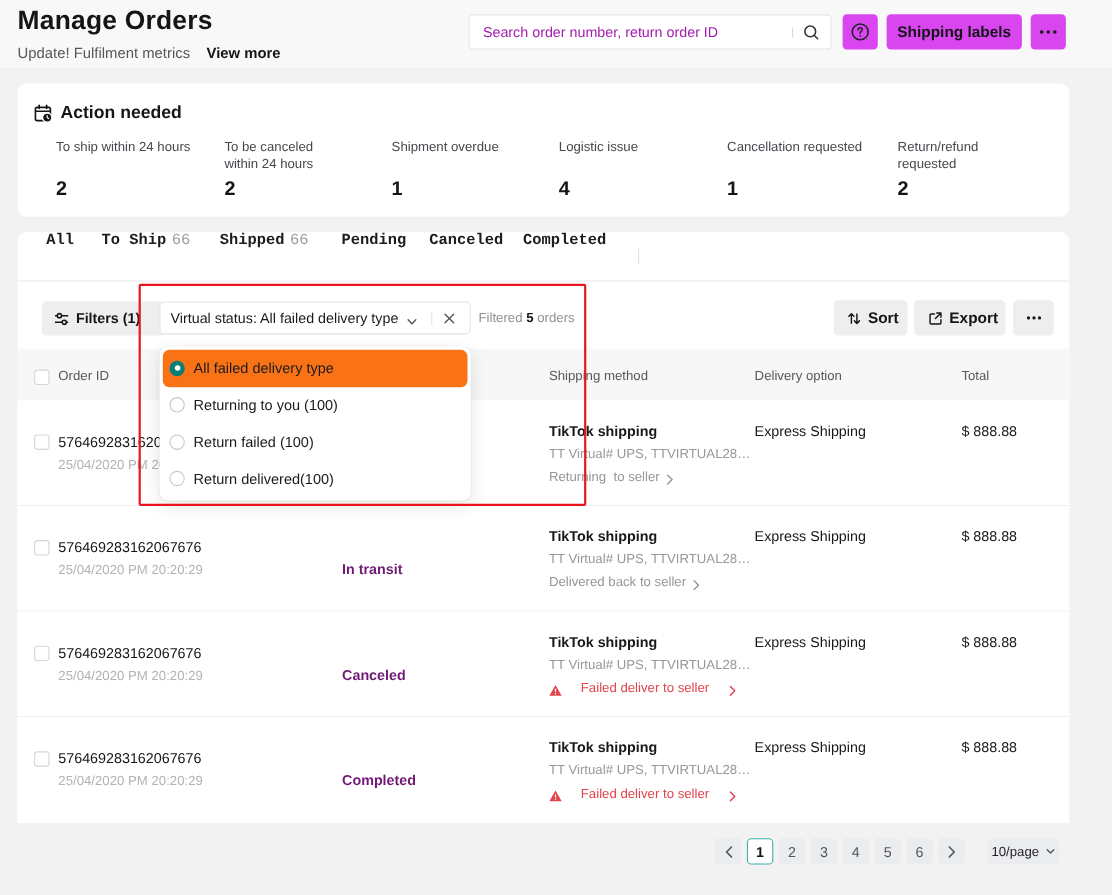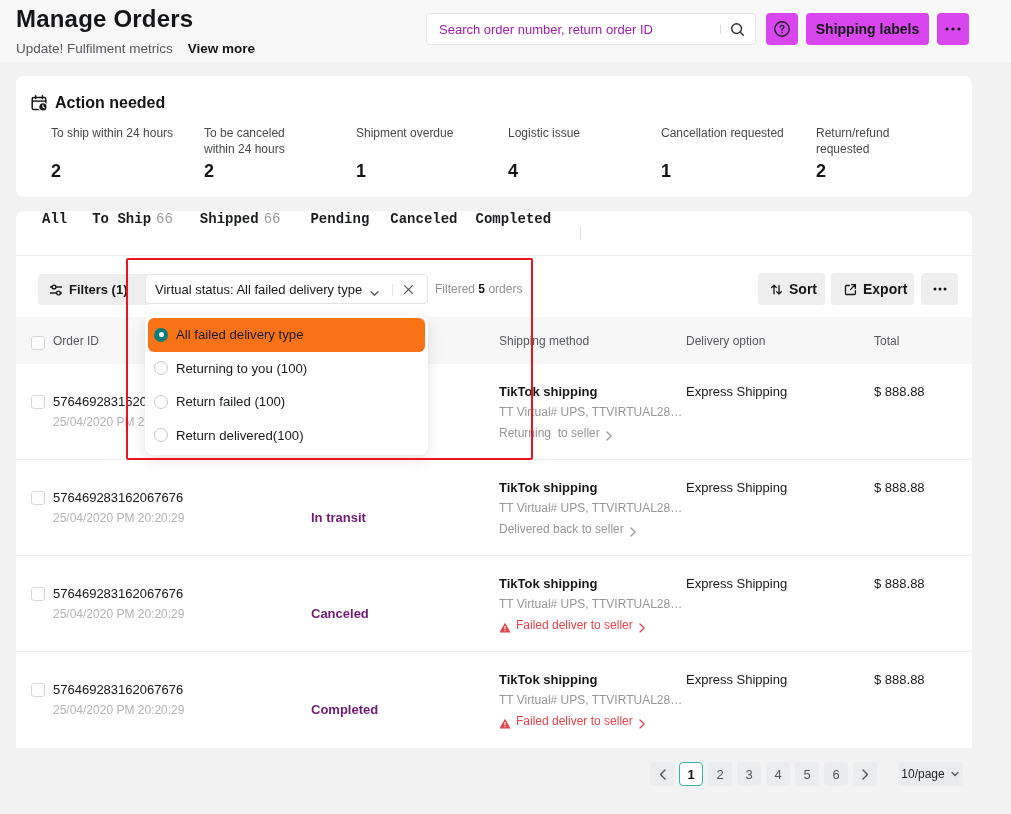--- a/index.html
+++ b/index.html
@@ -75,21 +75,21 @@
   .trow.last { border-bottom:none; }
   .trow .cb { left:15px; top:31px; }
   .oid { position:absolute; left:37px; top:28px; line-height:20px; font-size:13px; color:#151619; white-space:nowrap; }
   .oid .dt { font-size:12px; color:#b2b3b7; }
   .status { position:absolute; left:295px; top:19px; font-size:13px; font-weight:700; color:#701a75; line-height:18px;margin-top:30px; }
   .ship { position:absolute; left:483px; top:19px; width:190px; }
   .ship .s1 { font-size:13px; font-weight:700; color:#17181a; line-height:18px; white-space:nowrap; }
   .ship .s2 { font-size:12px; color:#97989c; line-height:16px; margin-top:3px; white-space:nowrap; }
   .ship .s3 { font-size:12px; line-height:16px; margin-top:5px; display:flex; align-items:flex-end; white-space:pre; }
   .ship .s3.gray { color:#95969a; }
-  .ship .s3.red { color:#e2444c; }
+  .ship .s3.red { color:#e2444c;gap:12px; }
   .ship .s3 svg.warn { margin-right:5px; }
   .ship .s3 svg.chev { margin-left:6px; }
   .delivery { position:absolute; left:670px; top:19px; font-size:13px; font-weight:500; color:#17181a; line-height:18px; }
   .total { position:absolute; left:858px; top:19px; font-size:13px; color:#17181a; line-height:18px; }
 
   
   .panel { position:absolute; left:145px; top:315px; width:283px; height:140px; background:#fff; border-radius:8px; box-shadow:0 5px 16px rgba(0,0,0,.10), 0 0 2px rgba(0,0,0,.06); z-index:20; padding:3px 3px; }
   .opt { position:relative; height:33.5px; display:flex; align-items:center; border-radius:6px; cursor:pointer; padding-left:6px; }
   .opt.sel { background:#f97316; }
   .opt .radio { width:14px; height:14px; border-radius:50%; background:#fff; border:1px solid #c7c8ca; flex:0 0 auto; }

